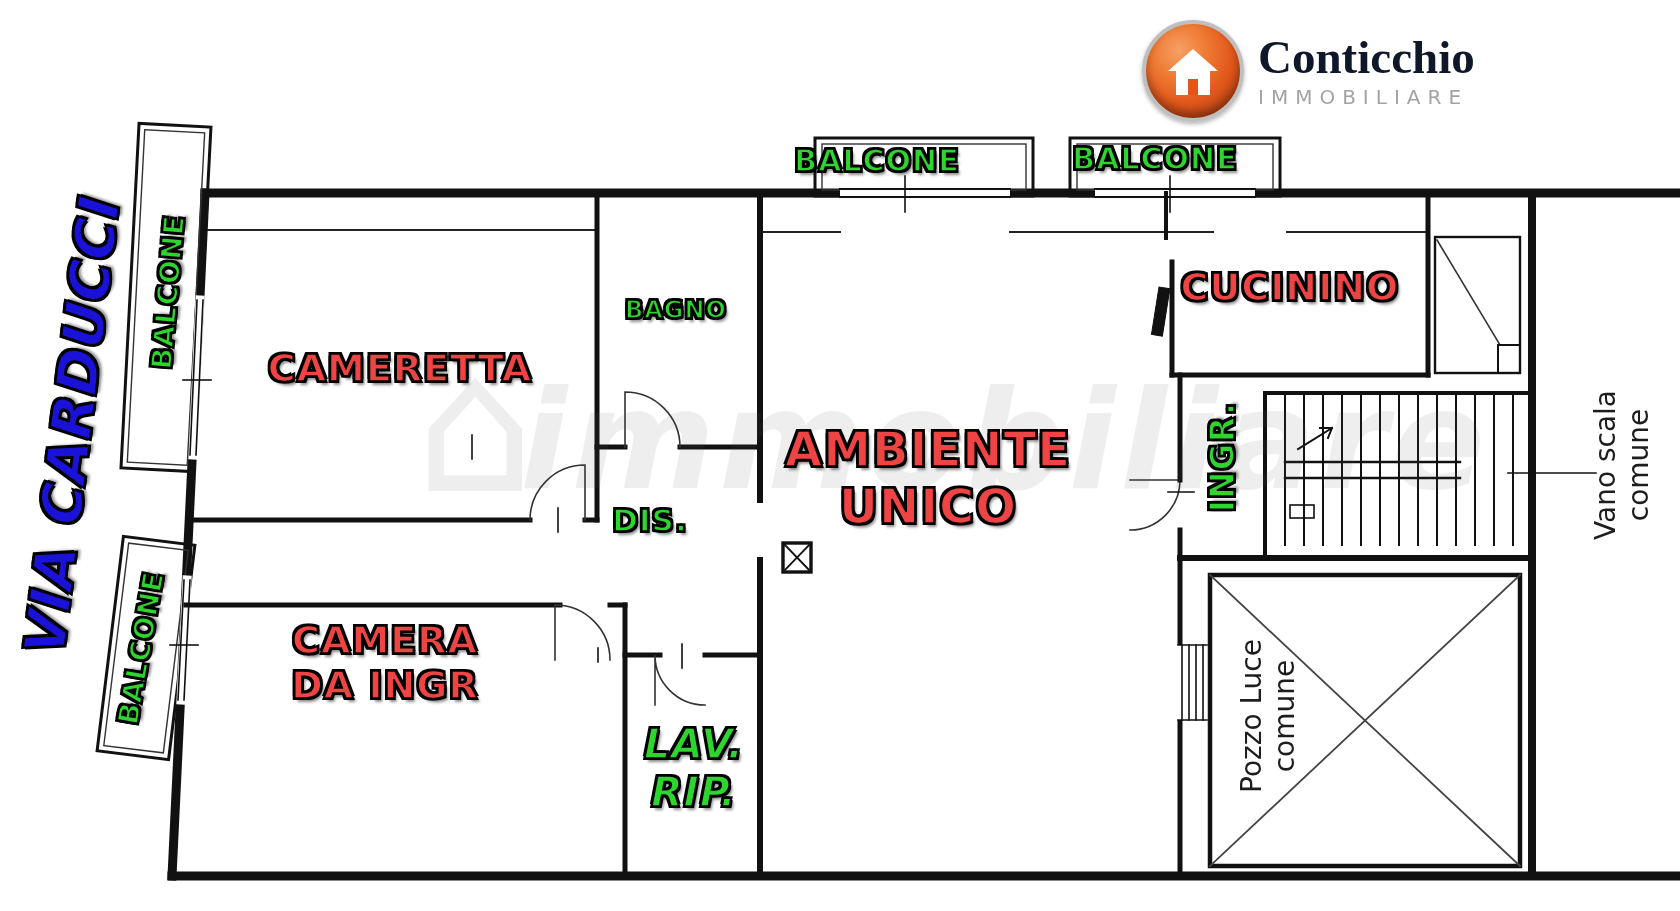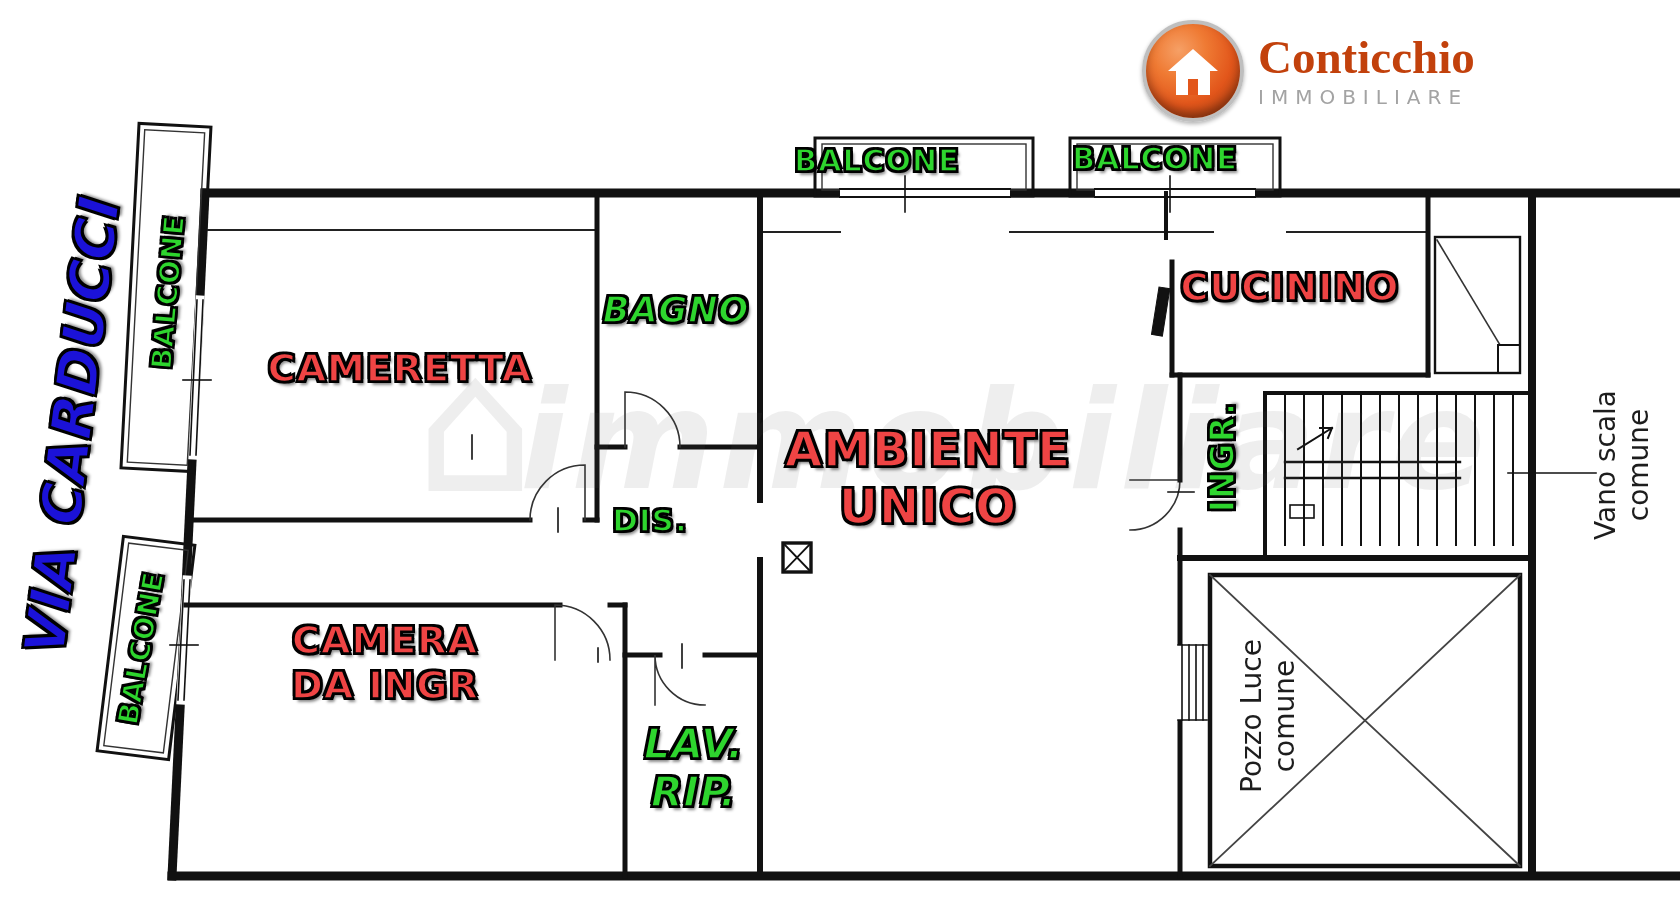--- a/index.html
+++ b/index.html
@@ -20,21 +20,21 @@
              letter-spacing:4px;pointer-events:none;}
   .wm-house{position:absolute;z-index:2;color:rgba(90,90,90,.10);pointer-events:none;}
   
   .logo{position:absolute;z-index:4;display:flex;align-items:center;gap:14px;}
   .logo-circle{width:94px;height:94px;border-radius:50%;position:relative;
      background:radial-gradient(circle at 35% 28%,#f6a066 0%,#ef7a33 30%,#e2561b 60%,#a03b10 100%);
      border:4px solid #bfbfbf;box-shadow:inset 0 -6px 10px rgba(0,0,0,.35),0 2px 4px rgba(0,0,0,.3);}
   .logo-circle svg{position:absolute;left:50%;top:50%;transform:translate(-50%,-50%);}
   .logo-text{display:flex;flex-direction:column;align-items:flex-start;}
   .logo-brand{font-family:"Liberation Serif","DejaVu Serif",serif;font-weight:700;font-size:47px;
-              color:#c2410c;line-height:1;}
+              color:#0f172a;line-height:1;}
   .logo-sub{font-size:20px;letter-spacing:7px;color:#a3a3a3;margin-top:4px;font-weight:400;}
   .title{font-size:60px;font-weight:900;letter-spacing:2px;}
 </style>
 </head>
 <body>
 
 <div id="stage">
 
   <svg class="planlines" width="1680" height="911" viewBox="0 0 1680 911">
     <g stroke="#111" fill="none" stroke-linecap="square">
@@ -153,21 +153,21 @@
 
   <div class="lbl green outl" style="left:877px;top:160px;font-size:30px;">BALCONE</div>
   <div class="lbl green outl" style="left:1155px;top:158px;font-size:30px;">BALCONE</div>
 
   <div class="lbl green outl" style="left:168px;top:292px;font-size:28px;
        transform:translate(-50%,-50%) rotate(-85deg);">BALCONE</div>
   <div class="lbl green outl" style="left:141px;top:648px;font-size:28px;
        transform:translate(-50%,-50%) rotate(-80deg);">BALCONE</div>
 
   <div class="lbl red outl" style="left:400px;top:368px;font-size:38px;">CAMERETTA</div>
-  <div class="lbl green outl" style="left:676px;top:310px;font-size:35px;font-style:italic;">BAGNO</div>
+  <div class="lbl green outl" style="left:676px;top:310px;font-size:24px;">BAGNO</div>
   <div class="lbl red outl" style="left:1290px;top:287px;font-size:38px;">CUCININO</div>
   <div class="lbl green outl" style="left:650px;top:520px;font-size:31px;">DIS.</div>
 
   <div class="lbl red outl stack" style="left:928px;top:478px;font-size:48px;">
     <span>AMBIENTE</span>
     <span>UNICO</span>
   </div>
 
   <div class="lbl red outl stack" style="left:385px;top:663px;font-size:38px;">
     <span>CAMERA</span>

